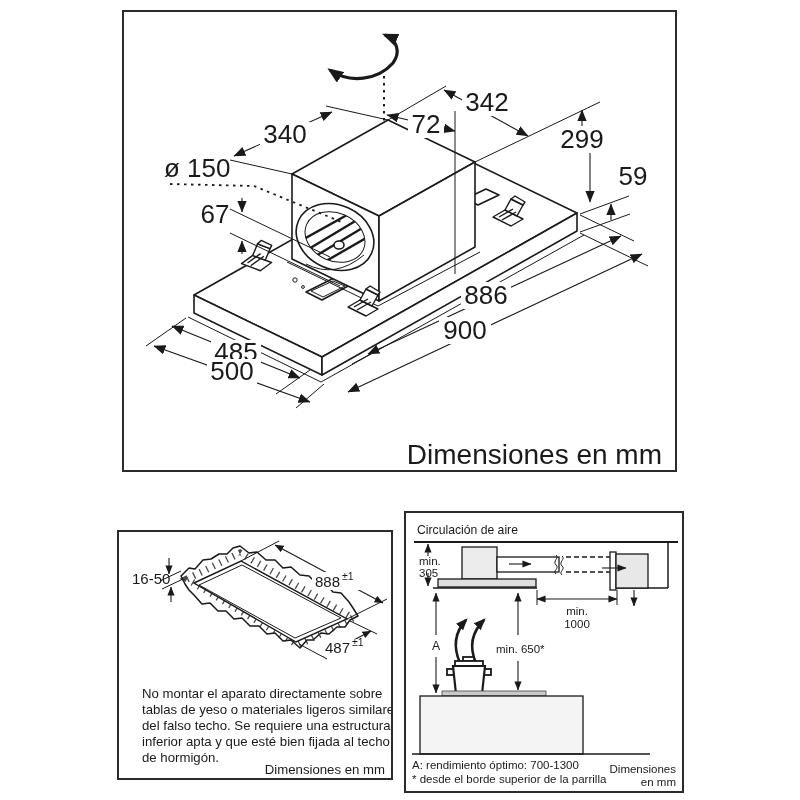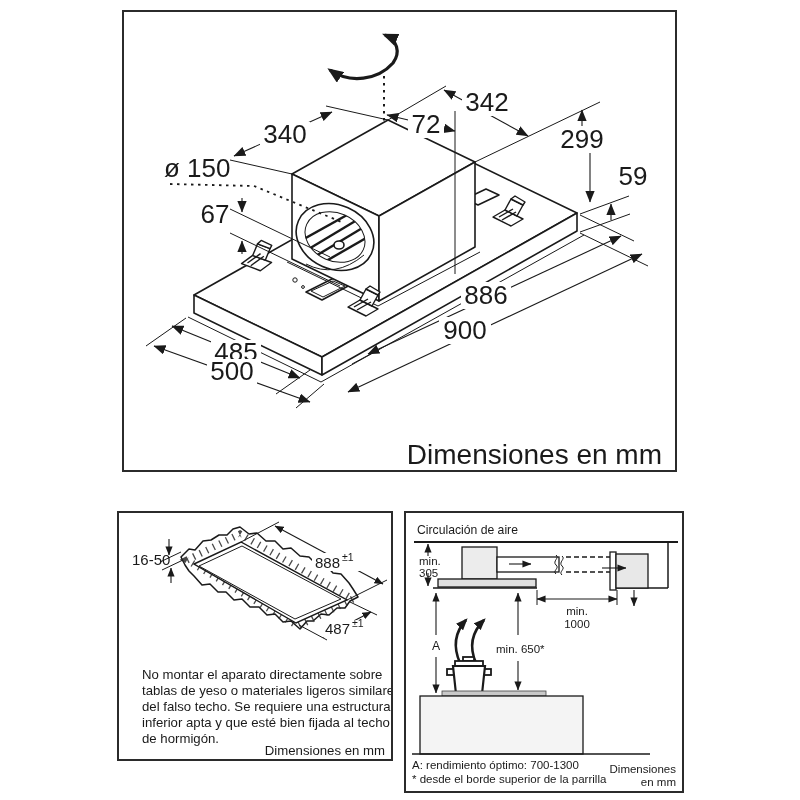--- a/index.html
+++ b/index.html
@@ -1,19 +1,19 @@
 <!DOCTYPE html>
 <html lang="es"><head>
 <meta charset="utf-8">
 <style>
   html,body{margin:0;padding:0;background:#fff;}
   body{width:800px;height:800px;position:relative;font-family:"Liberation Sans",sans-serif;color:#1a1a1a;}
   .panel{position:absolute;border:2px solid #2b2b2b;background:#fff;box-sizing:border-box;}
   #panel-top{left:122px;top:10px;width:555px;height:462px;}
-  #panel-bl{left:117px;top:511px;width:276px;height:250px;}
+  #panel-bl{left:117px;top:530px;width:276px;height:250px;}
   #panel-br{left:404px;top:511px;width:280px;height:282px;text-align:right;}
   svg{position:absolute;left:0;top:0;display:block;}
   svg text{fill:#1a1a1a;font-family:"Liberation Sans",sans-serif;}
   .ol{stroke:#1a1a1a;stroke-width:1.6;fill:#fff;stroke-linejoin:round;}
   .thin{stroke:#1a1a1a;stroke-width:1;fill:none;}
   .dim{stroke:#1a1a1a;stroke-width:1.1;fill:none;}
   .t26{font-size:26px;}
   .t28{font-size:28px;}
   .t15{font-size:15px;}
   .t10{font-size:10.5px;}

